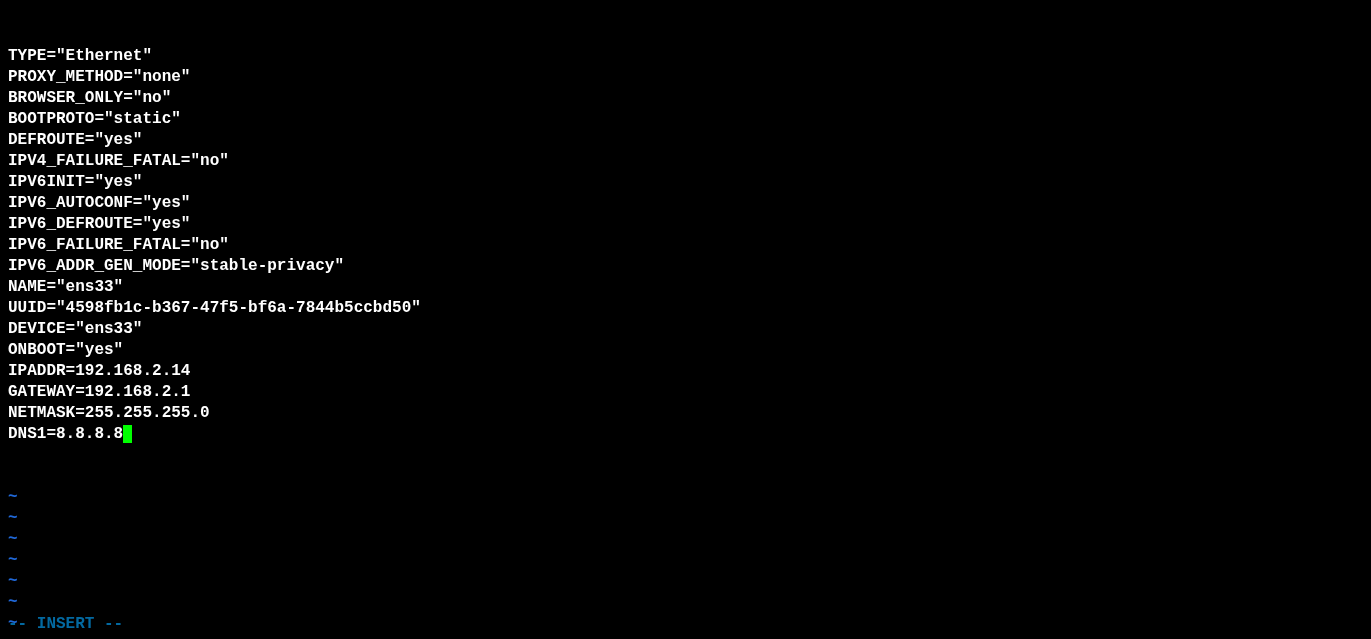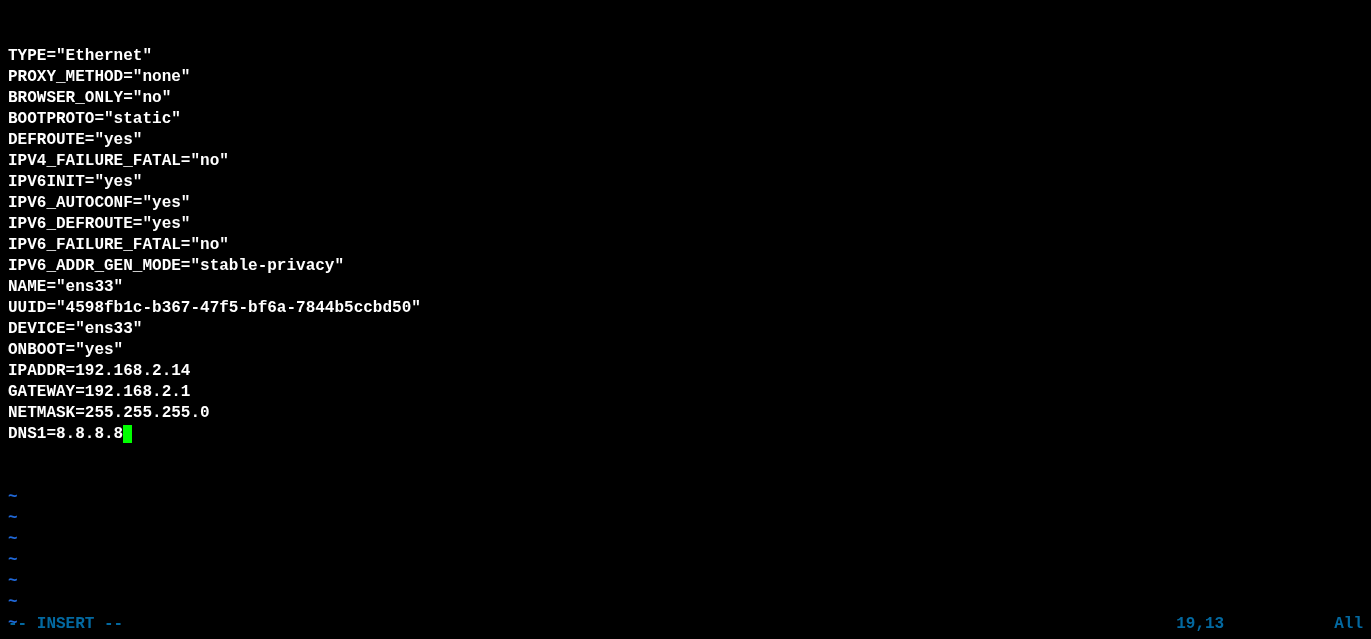--- a/index.html
+++ b/index.html
@@ -60,17 +60,13 @@
 </head>
 <body>
 
 <div class="editor-content">
   <div id="file-lines-container"><div class="file-line">TYPE="Ethernet"</div><div class="file-line">PROXY_METHOD="none"</div><div class="file-line">BROWSER_ONLY="no"</div><div class="file-line">BOOTPROTO="static"</div><div class="file-line">DEFROUTE="yes"</div><div class="file-line">IPV4_FAILURE_FATAL="no"</div><div class="file-line">IPV6INIT="yes"</div><div class="file-line">IPV6_AUTOCONF="yes"</div><div class="file-line">IPV6_DEFROUTE="yes"</div><div class="file-line">IPV6_FAILURE_FATAL="no"</div><div class="file-line">IPV6_ADDR_GEN_MODE="stable-privacy"</div><div class="file-line">NAME="ens33"</div><div class="file-line">UUID="4598fb1c-b367-47f5-bf6a-7844b5ccbd50"</div><div class="file-line">DEVICE="ens33"</div><div class="file-line">ONBOOT="yes"</div><div class="file-line">IPADDR=192.168.2.14</div><div class="file-line">GATEWAY=192.168.2.1</div><div class="file-line">NETMASK=255.255.255.0</div><div class="file-line">DNS1=8.8.8.8<span class="cursor">&nbsp;</span></div></div>
   <div id="tilde-lines-container"><div class="tilde-line">~</div><div class="tilde-line">~</div><div class="tilde-line">~</div><div class="tilde-line">~</div><div class="tilde-line">~</div><div class="tilde-line">~</div><div class="tilde-line">~</div></div>
 </div>
 
 <div class="status-bar">
   <span class="status-left">-- INSERT --</span>
-  <span class="status-right">
-    <span>19,13</span>
-    <span>All</span>
-  </span>
 </div>
 
 </body></html>

